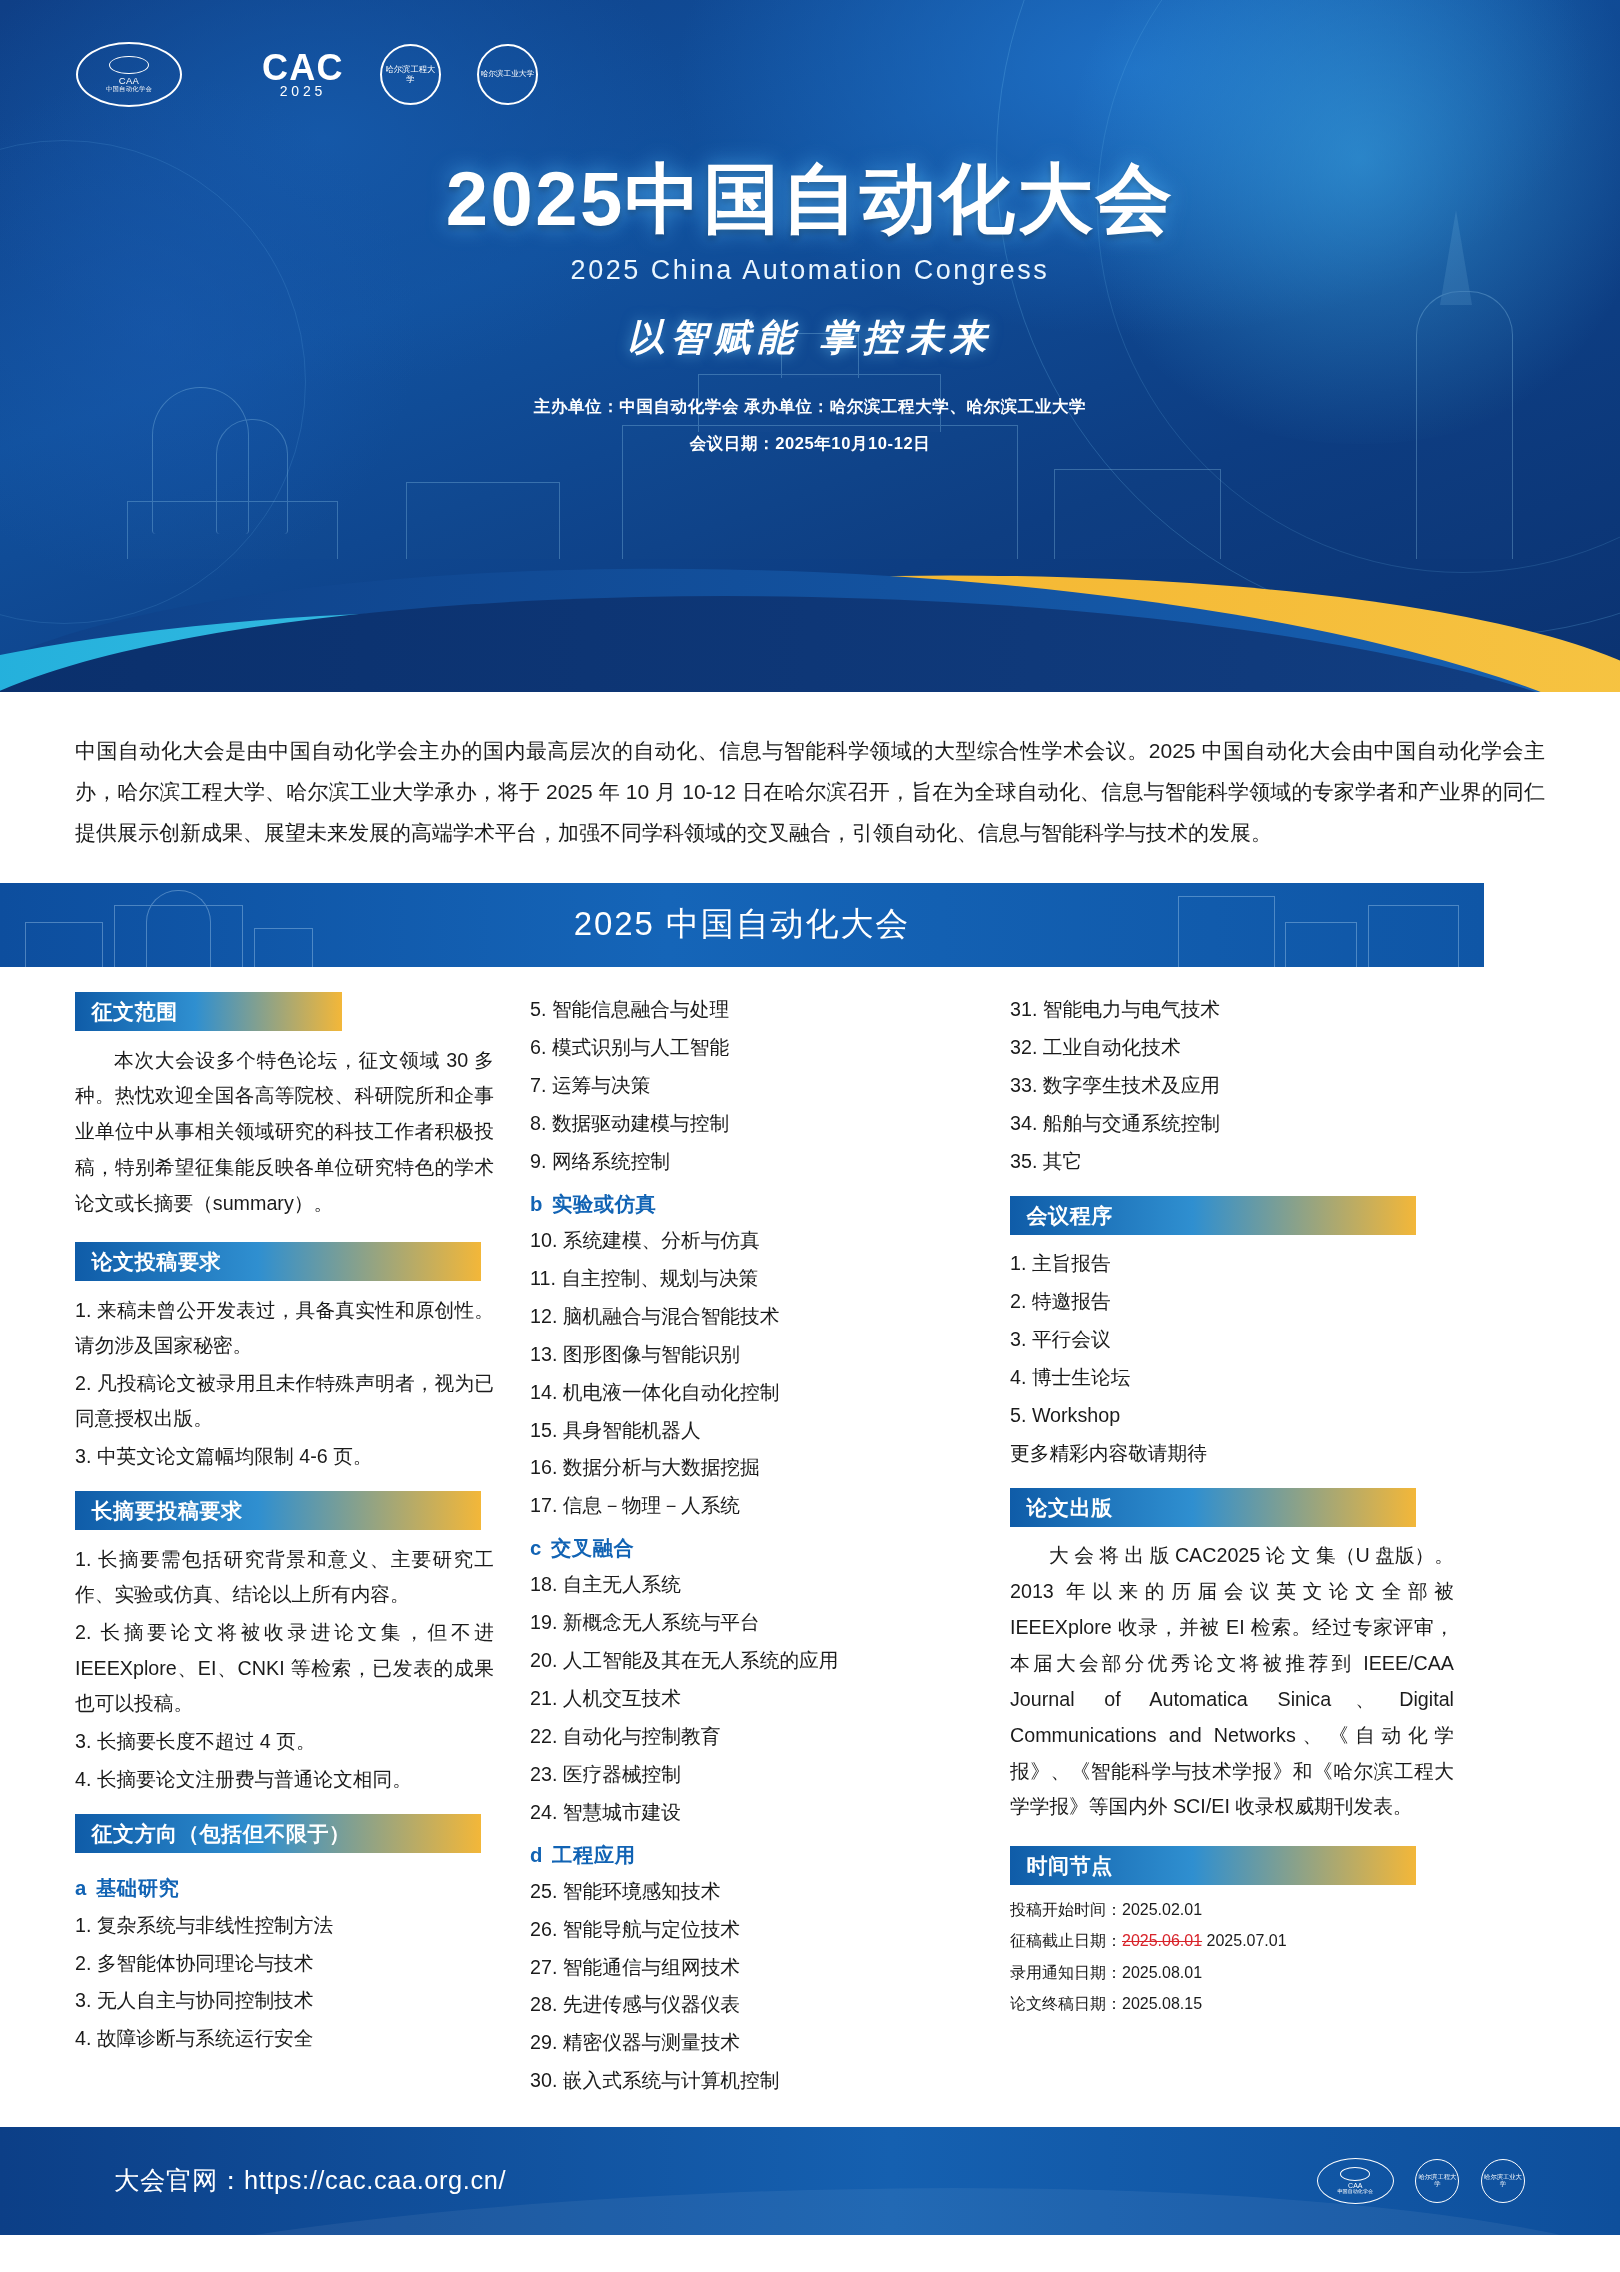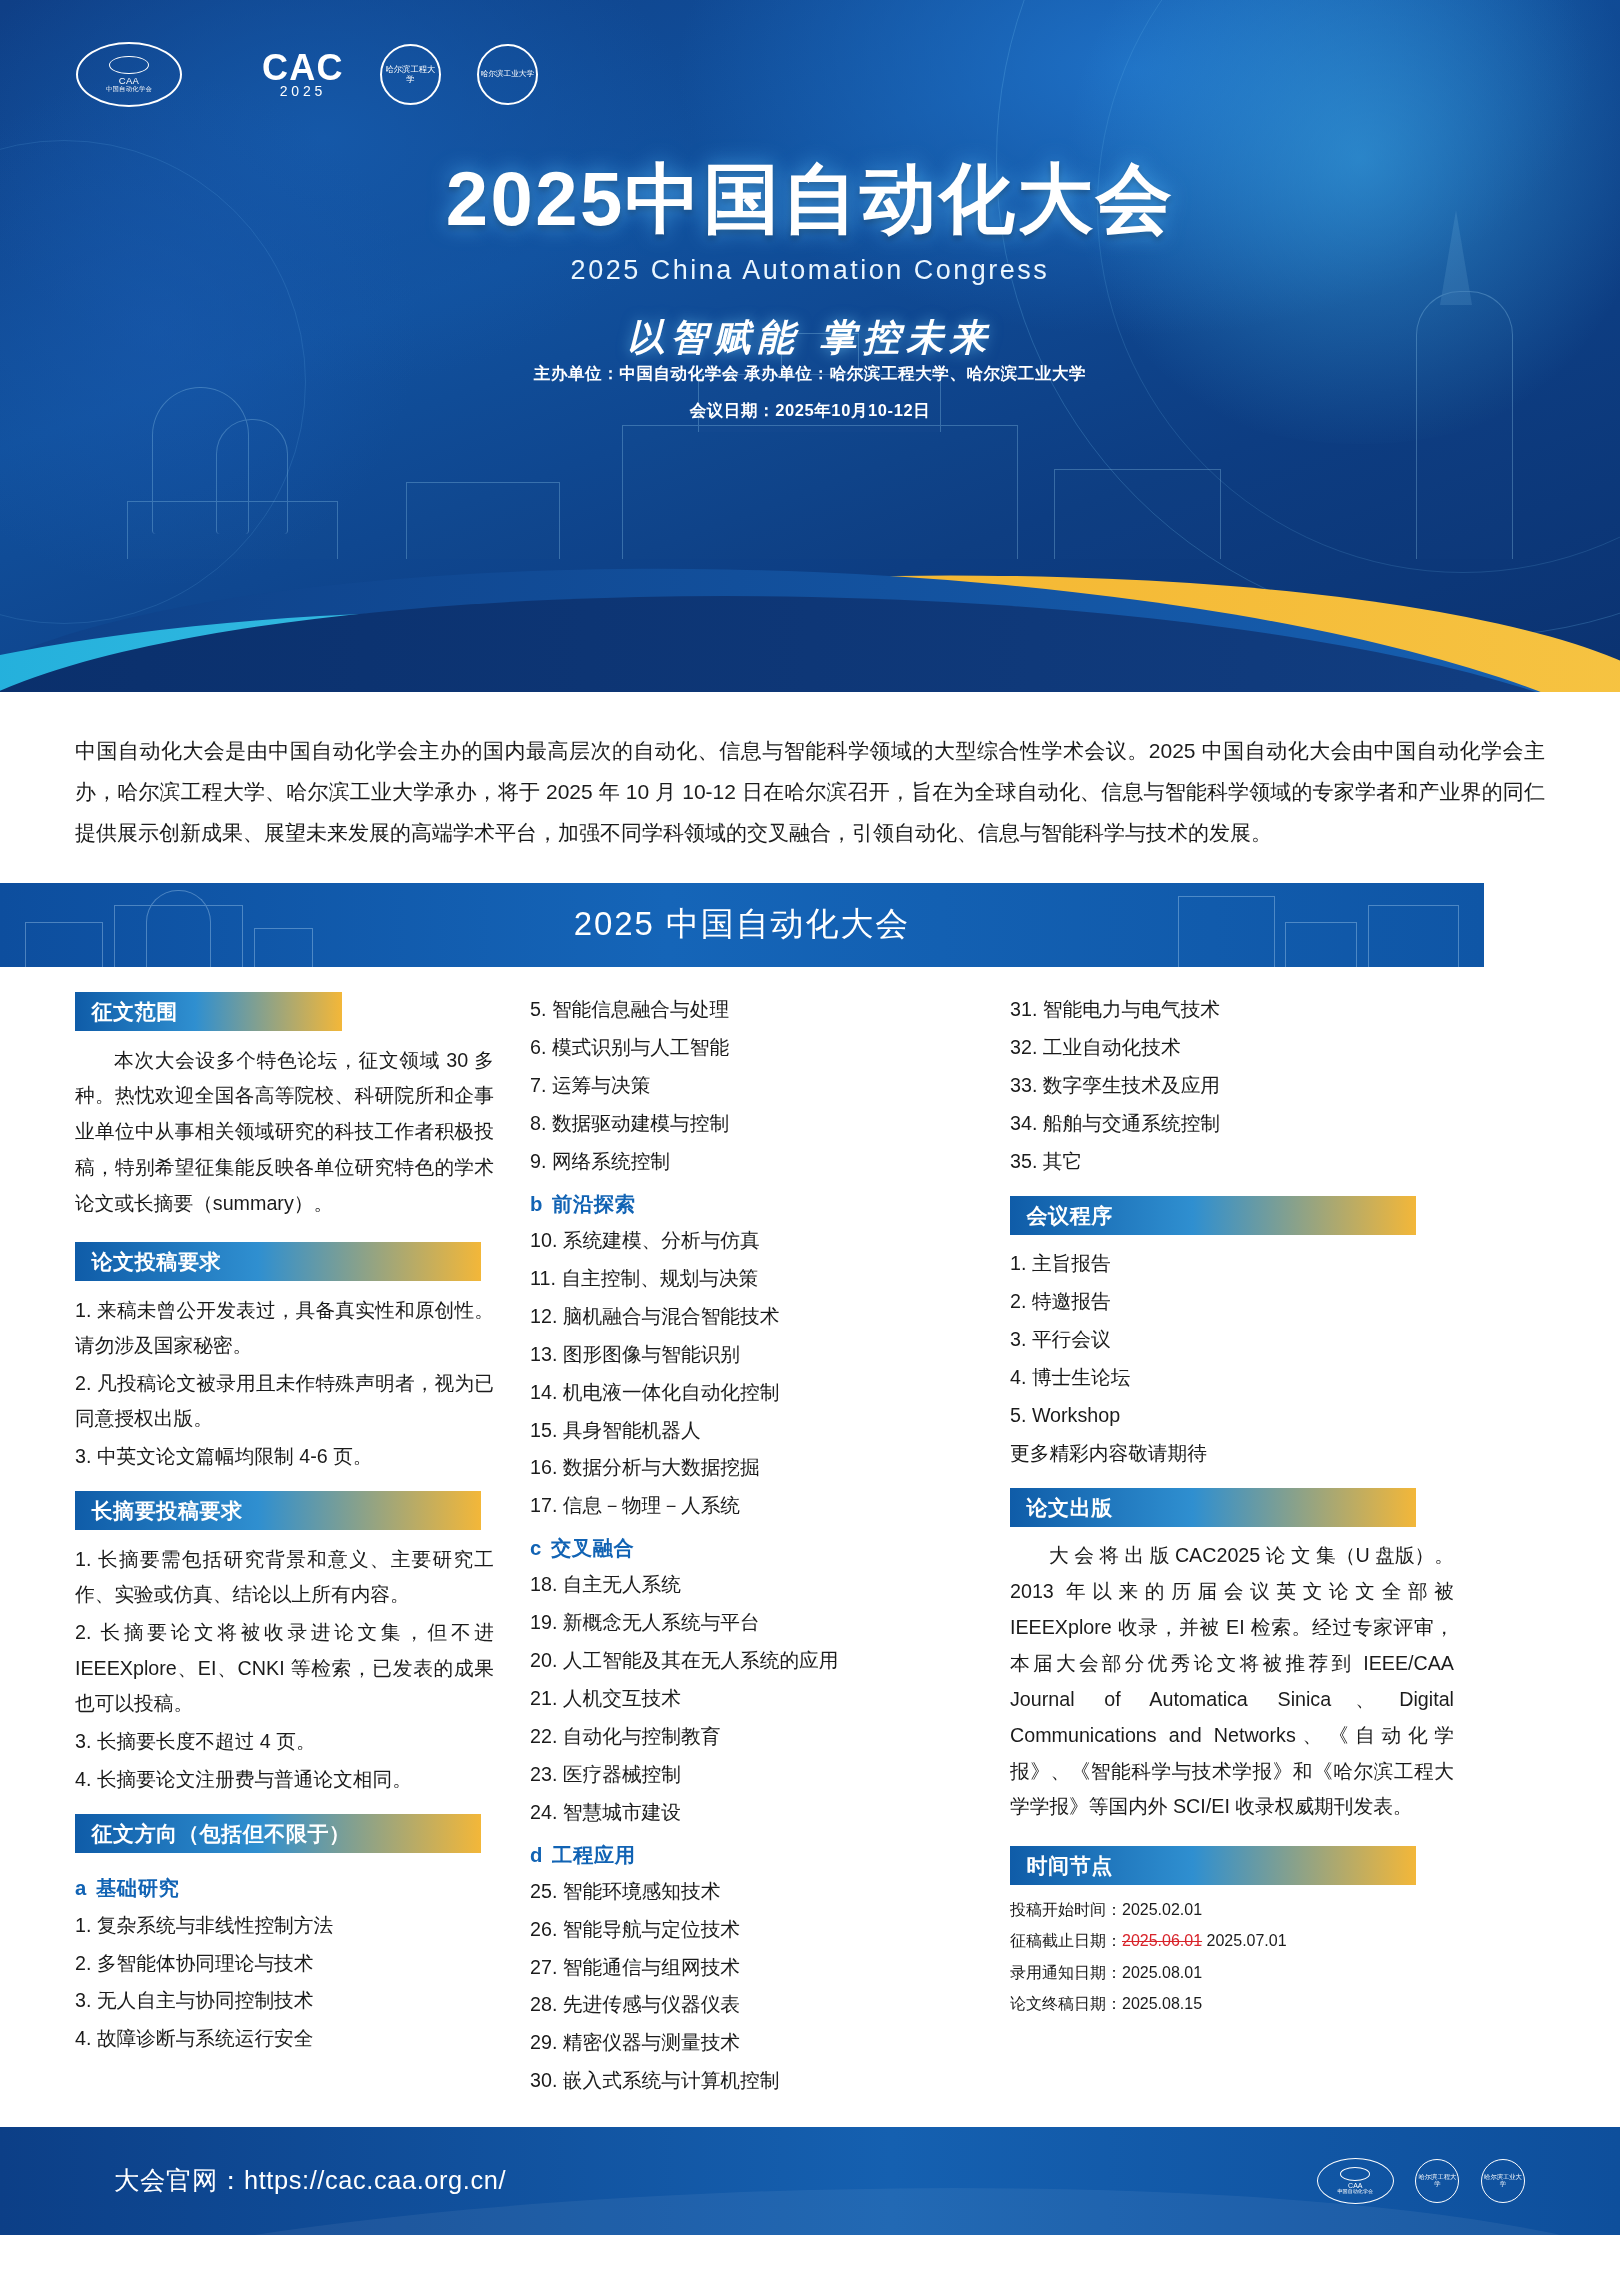--- a/index.html
+++ b/index.html
@@ -80,21 +80,21 @@
     line-height:1.05;
   }
   .hero-sub{
     margin-top:16.5px;font-size:27px;color:#eaf6ff;letter-spacing:2.5px;font-weight:normal;
   }
   .hero-slogan{
     margin-top:27px;font-size:37px;color:#ffffff;letter-spacing:6.3px;font-weight:bold;
     font-family:"DejaVu Serif","Liberation Serif",serif;font-style:italic;
     text-shadow:0 0 14px rgba(120,210,255,.6);
   }
-  .hero-org{font-size:16.5px;color:#ffffff;font-weight:bold;letter-spacing:0.6px;}
+  .hero-org{margin-top:33px;font-size:16.5px;color:#ffffff;font-weight:bold;letter-spacing:0.6px;}
   .hero-date{margin-top:15.2px;font-size:16.5px;color:#ffffff;font-weight:bold;letter-spacing:0.6px;}
 
   
   .intro{
     padding:39px 75px 29px 75px;background:#ffffff;
   }
   .intro p{
     margin:0;font-size:21px;line-height:1.95;color:#1b1b1b;text-align:justify;
     text-indent:0;
   }
@@ -273,21 +273,21 @@
     </div>
 
     <div class="col c2">
       <p class="li">5. 智能信息融合与处理</p>
       <p class="li">6. 模式识别与人工智能</p>
       <p class="li">7. 运筹与决策</p>
       <p class="li">8. 数据驱动建模与控制</p>
       <p class="li">9. 网络系统控制</p>
 
       <div class="sub-head">
-        <span class="ltr">b</span><span>前沿探索</span>
+        <span class="ltr">b</span><span>实验或仿真</span>
       </div>
       <p class="li">10. 系统建模、分析与仿真</p>
       <p class="li">11. 自主控制、规划与决策</p>
       <p class="li">12. 脑机融合与混合智能技术</p>
       <p class="li">13. 图形图像与智能识别</p>
       <p class="li">14. 机电液一体化自动化控制</p>
       <p class="li">15. 具身智能机器人</p>
       <p class="li">16. 数据分析与大数据挖掘</p>
       <p class="li">17. 信息－物理－人系统</p>
 

